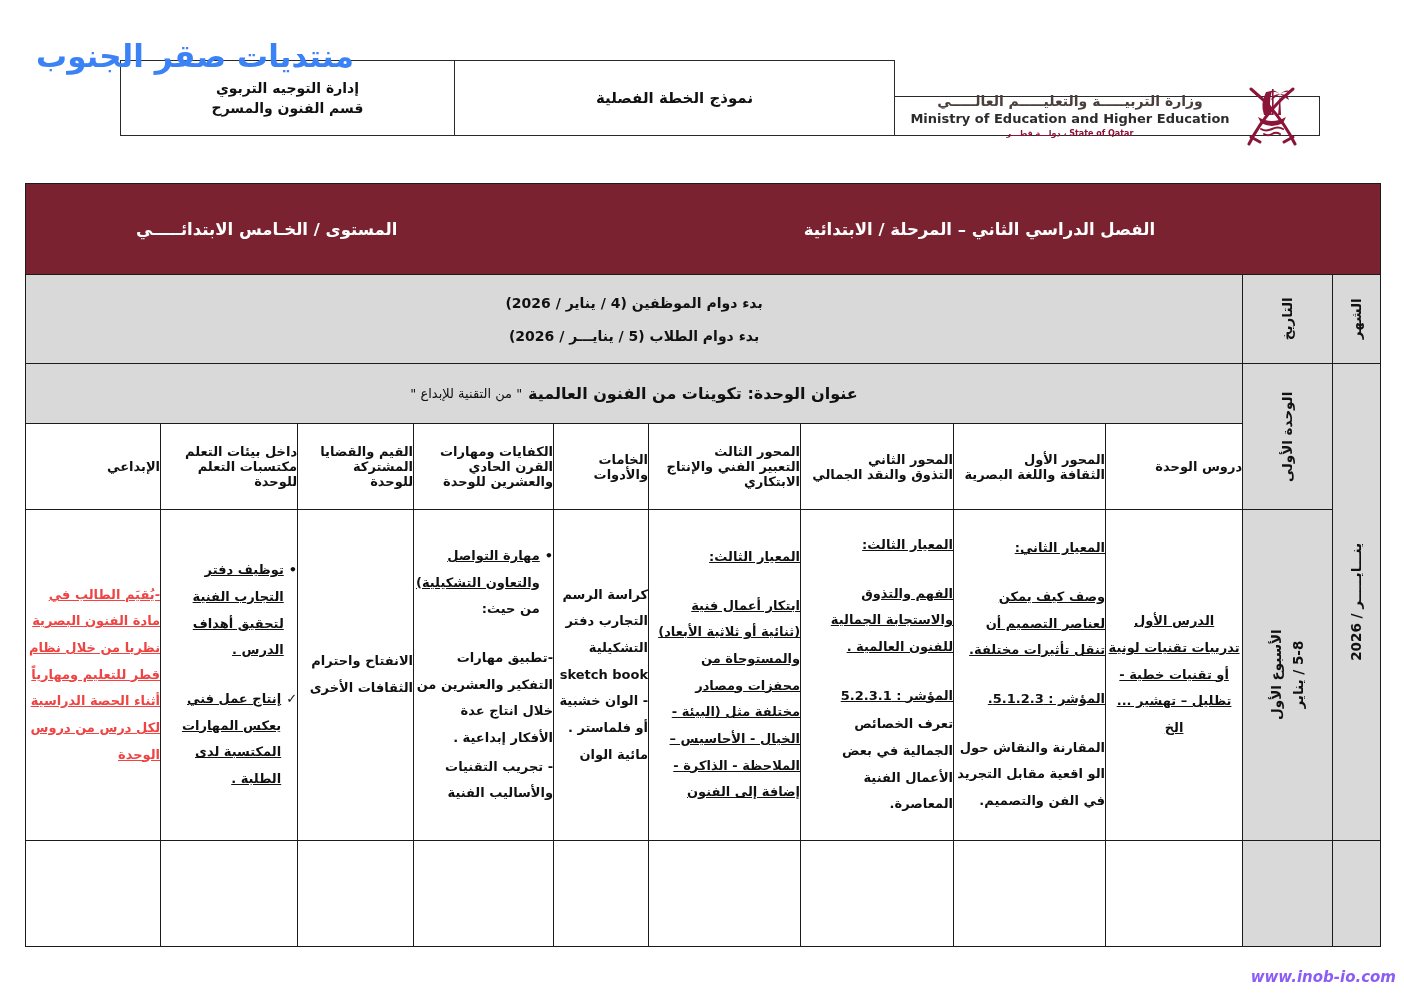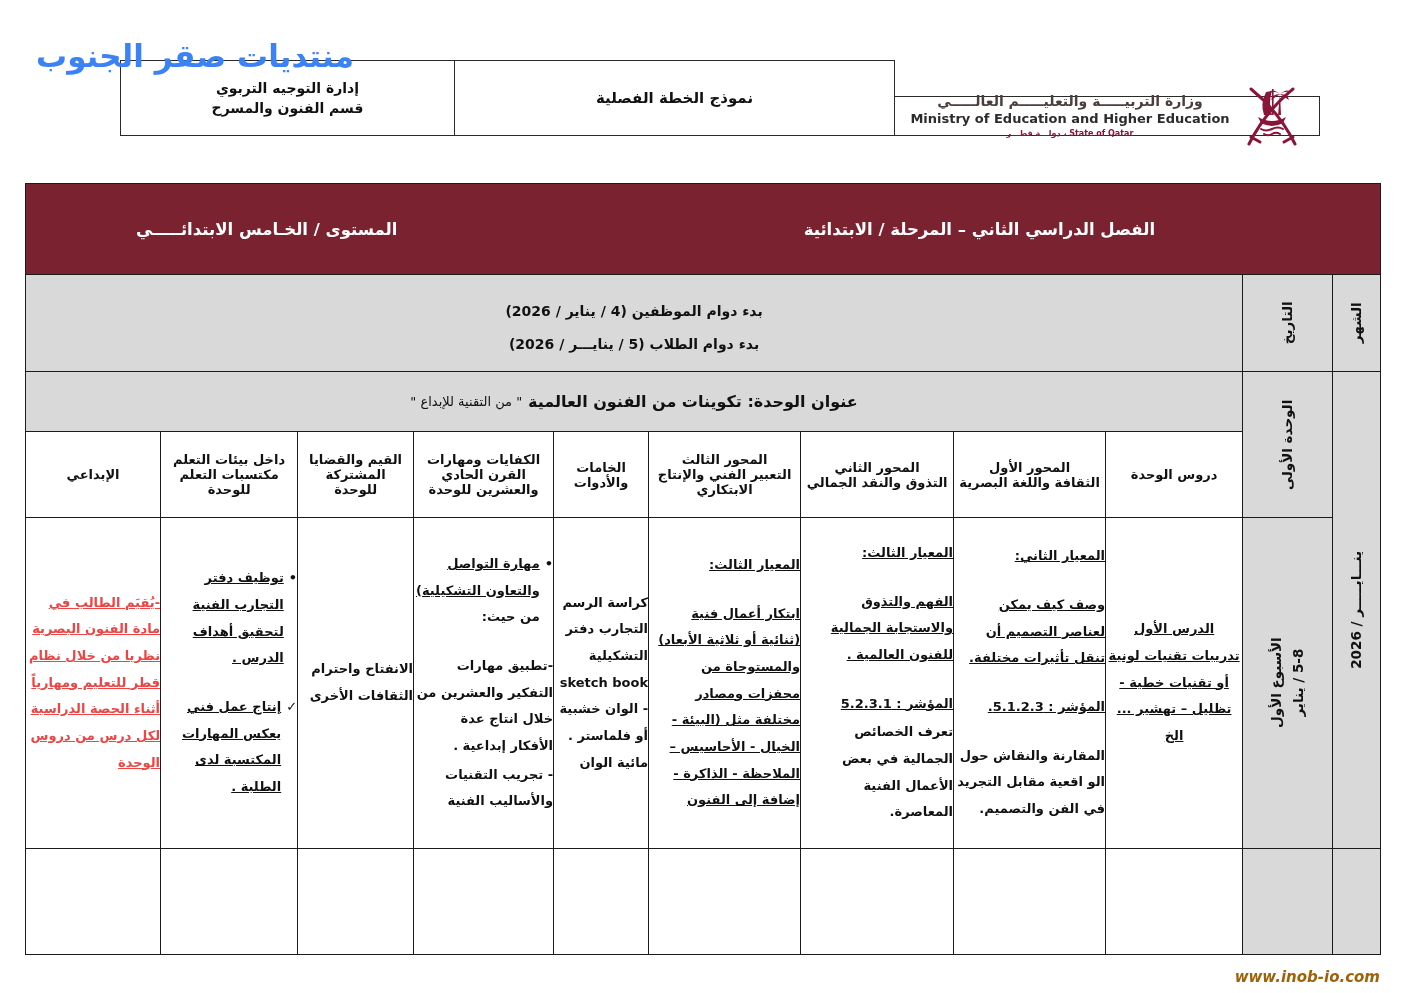--- a/index.html
+++ b/index.html
@@ -4,21 +4,21 @@
 <style>
   html,body{margin:0;padding:0;background:#fff;}
   body{width:1404px;height:993px;position:relative;overflow:hidden;
        font-family:"DejaVu Sans",sans-serif;color:#111;}
   .abs{position:absolute;}
 
   
   .wm-top{left:36px;top:38px;font-size:31px;font-weight:bold;color:#3b82f6;z-index:5;white-space:nowrap;}
 
   
-  .wm-bottom{right:24px;top:968px;font-size:15px;font-weight:bold;font-style:italic;color:#a16207;}
+  .wm-bottom{right:8px;top:968px;font-size:15px;font-weight:bold;font-style:italic;color:#8b5cf6;}
 
   
   .hdr{left:120px;top:60px;width:1200px;height:76px;display:flex;flex-direction:row;}
   .hcell{border:1px solid #2a2a2a;box-sizing:border-box;display:flex;align-items:center;justify-content:center;}
   .hcell + .hcell{border-left:none;}
   .hc-dept{width:335px;flex-direction:column;gap:4px;font-weight:bold;font-size:14px;}
   .hc-title{width:440px;font-weight:bold;font-size:15px;}
   .hc-logo{width:425px;flex-direction:row;gap:10px;margin-top:36px;}
   .logo-text{display:flex;flex-direction:column;align-items:center;line-height:1.25;}
   .logo-ar{color:#4a3f3c;font-weight:bold;font-size:14px;}
@@ -27,25 +27,25 @@
 
   
   table.main{position:absolute;left:25px;top:183px;width:1355px;border-collapse:collapse;
              table-layout:fixed;direction:rtl;}
   table.main td{border:1px solid #1b1b1b;padding:0;vertical-align:middle;box-sizing:border-box;}
   .gray{background:#D9D9D9;}
   .band{background:#7A2230;color:#fff;}
   .band-in{display:flex;justify-content:space-between;align-items:center;height:90px;
            padding-left:110px;padding-right:225px;font-weight:bold;font-size:16.5px;}
   .dates-in{display:flex;flex-direction:column;align-items:center;justify-content:center;
-            gap:17px;height:88px;font-weight:bold;font-size:14px;margin-top:8px;}
+            gap:17px;height:88px;font-weight:bold;font-size:14px;}
   .unit-in{display:flex;align-items:center;justify-content:center;height:59px;gap:6px;}
   .unit-b{font-weight:bold;font-size:16px;}
   .unit-r{font-size:13px;}
-  td.colhead{font-weight:bold;font-size:13px;text-align:center;background:#fff;}
+  td.colhead{font-weight:bold;font-size:13px;background:#fff;}
   .pre{white-space:pre-line;}
 
   
   td.vcell{position:relative;}
   .rot{position:absolute;inset:0;display:flex;align-items:center;justify-content:center;}
   .rot>div{transform:rotate(-90deg);white-space:pre;text-align:center;font-weight:bold;
            font-size:13.5px;line-height:1.6;}
 
   
   td.cnt{vertical-align:top;background:#fff;padding:8px 10px;font-size:13px;font-weight:bold;

